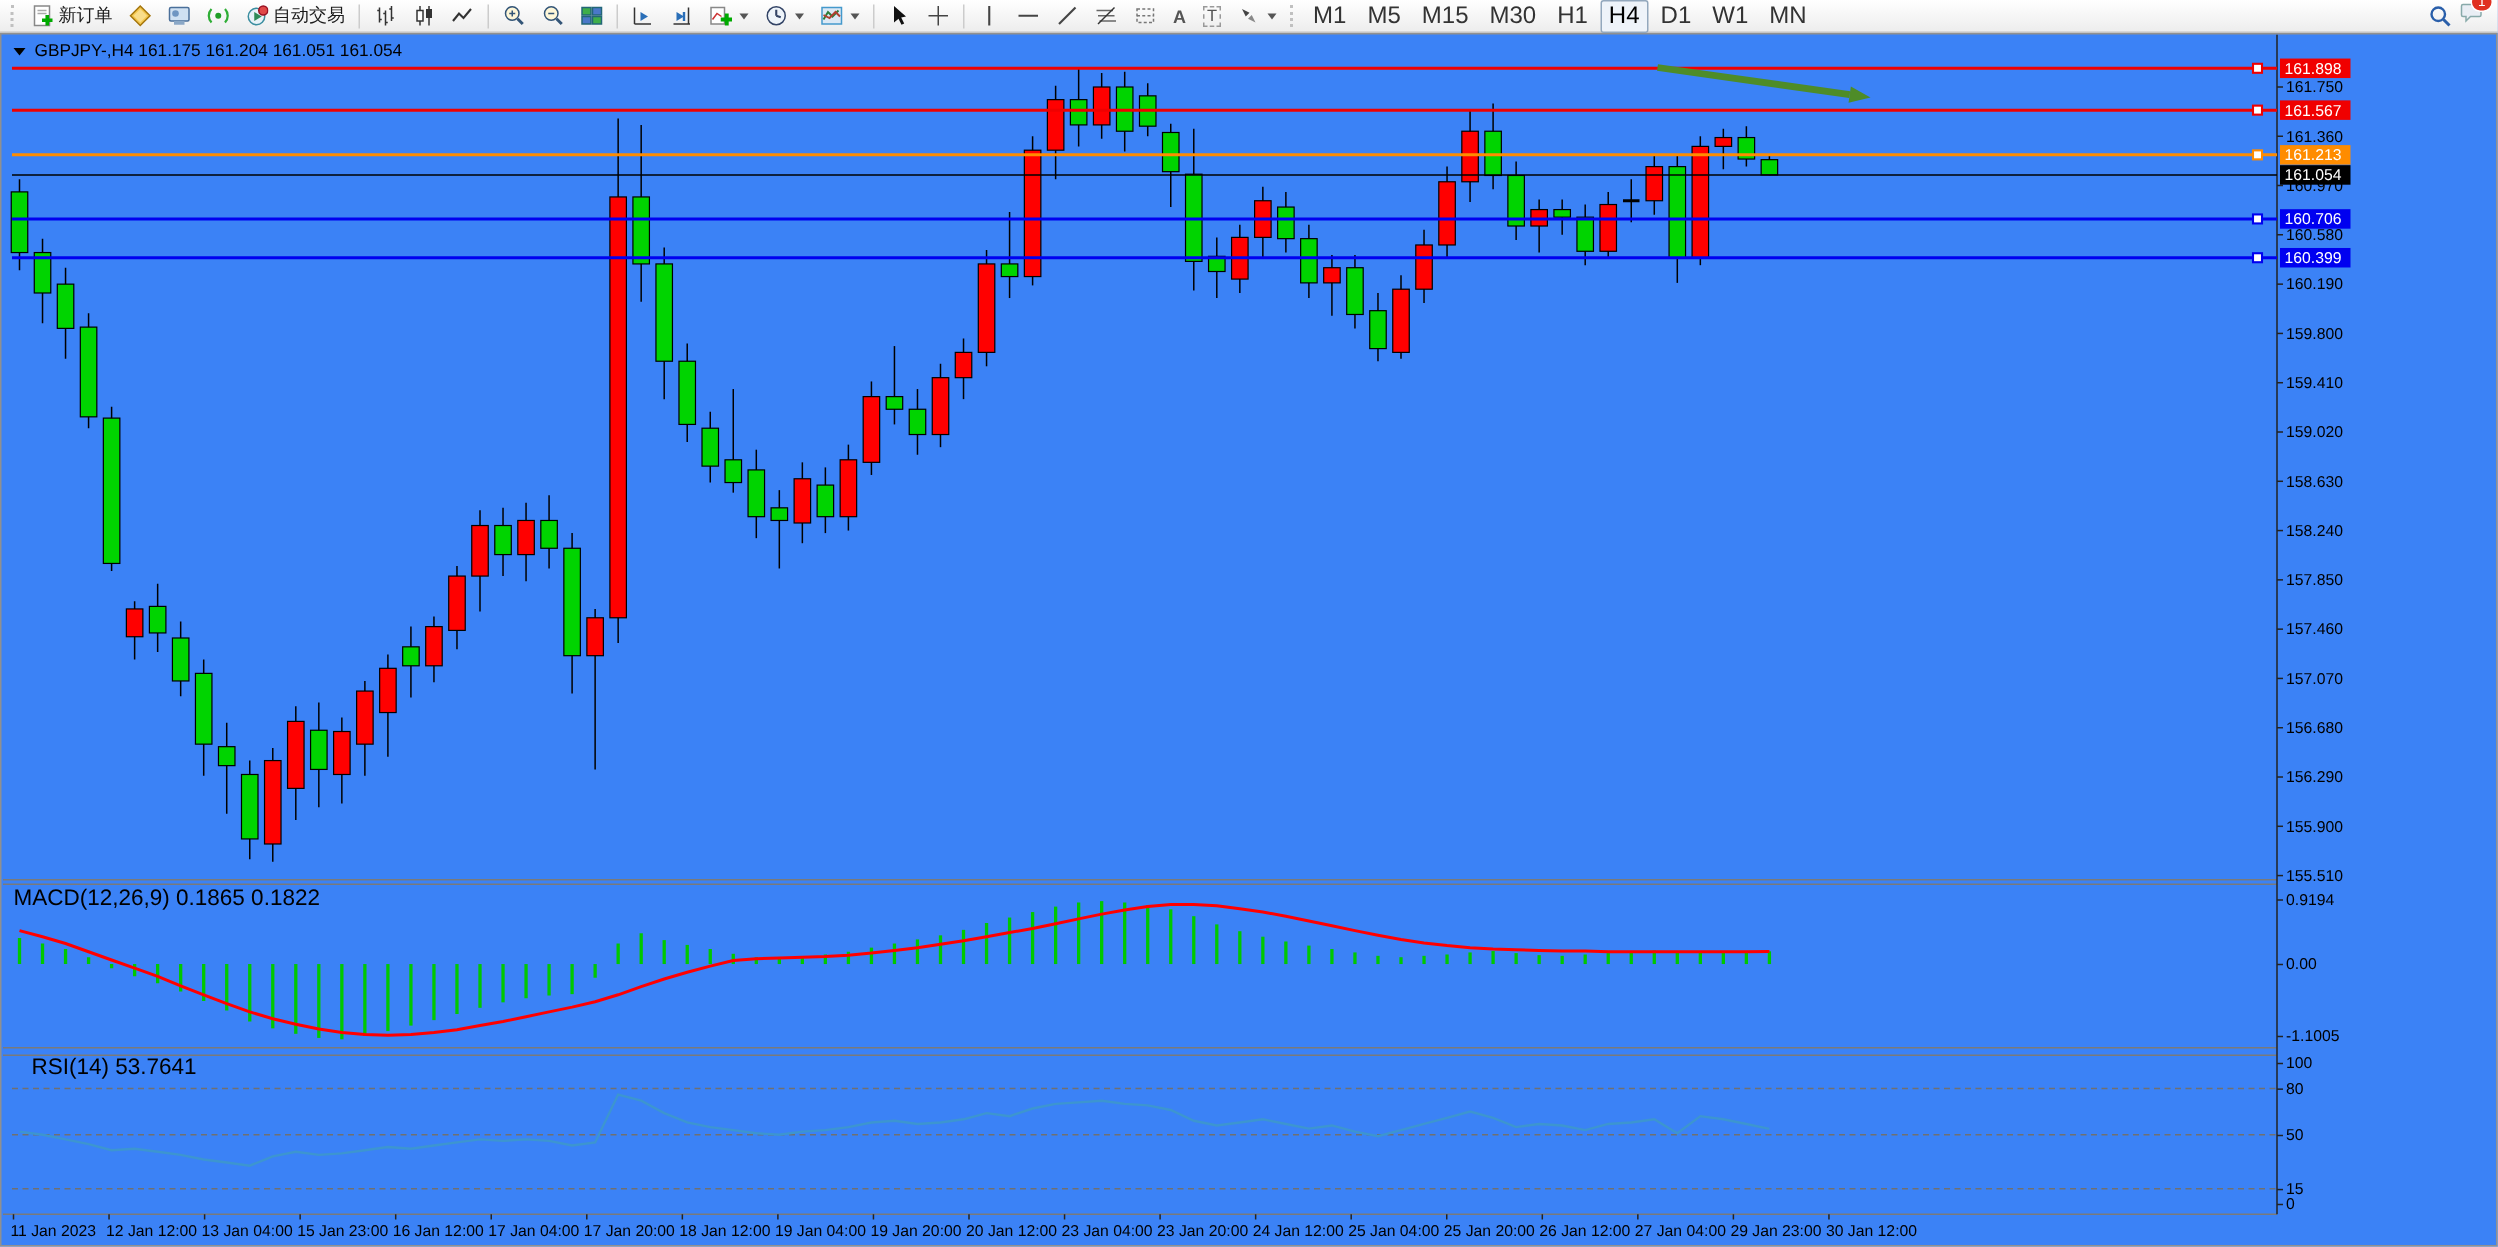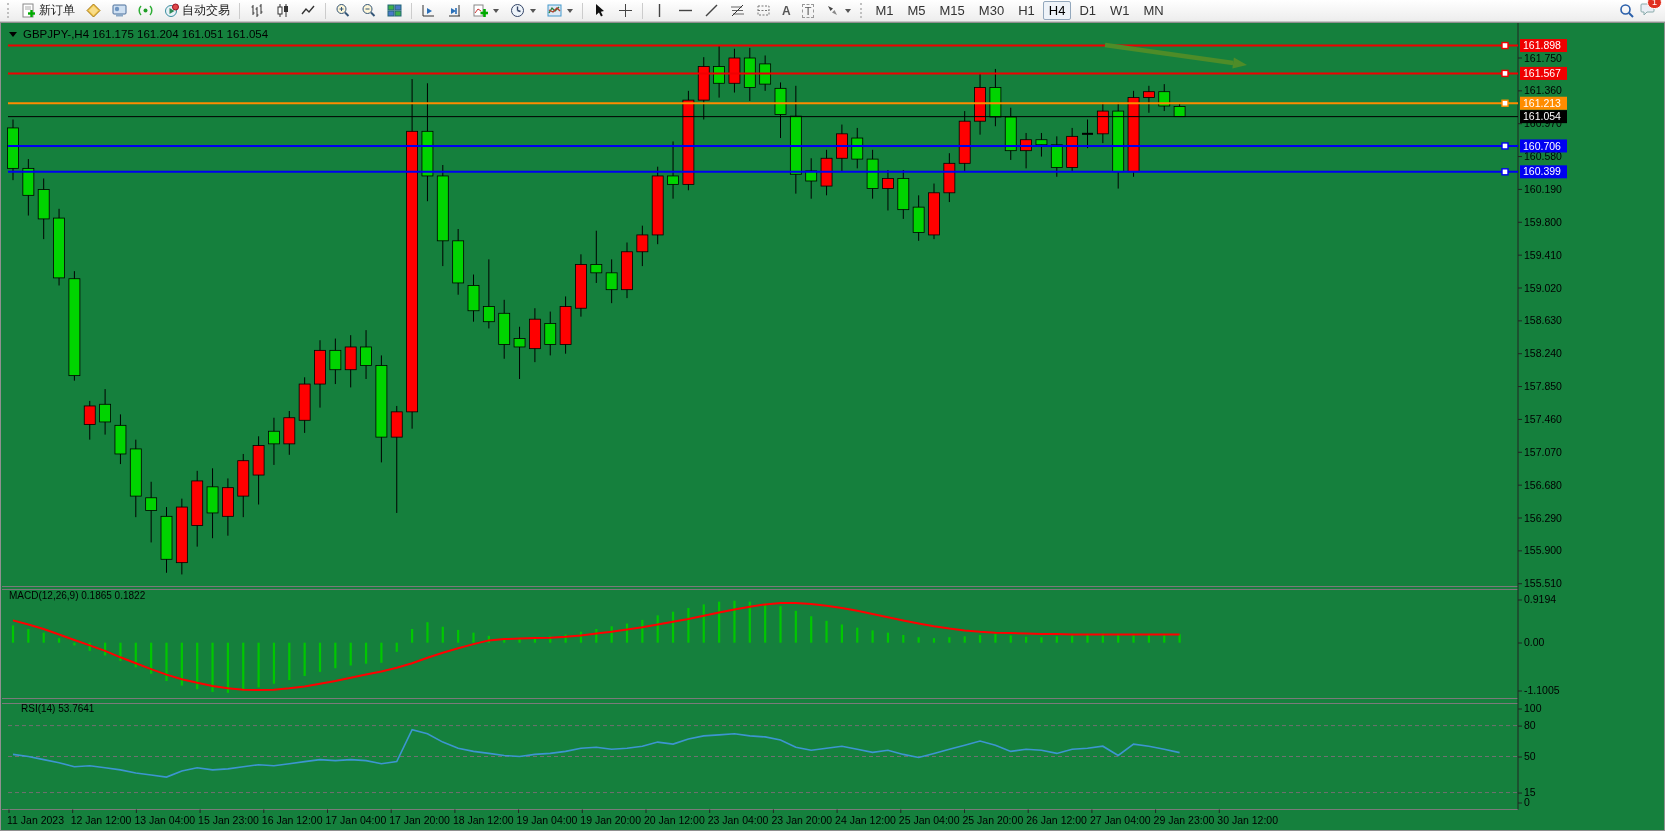--- a/index.html
+++ b/index.html
@@ -8,33 +8,33 @@
   .toolbar{position:absolute;left:0;top:0;width:1665px;height:22px;
     background:linear-gradient(#ffffff,#ededed);border-bottom:1px solid #c5c5c5;
     display:flex;align-items:center;gap:1px;box-sizing:border-box;padding:0 4px;}
   .grip{width:3px;height:15px;border-left:2px dotted #c0c0c0;margin:0 3px;}
   .sep{width:1px;height:16px;background:#cccccc;margin:0 3px;}
   .tbtn{height:19px;display:flex;align-items:center;gap:3px;padding:16px 4px;
     border:1px solid transparent;border-radius:2px;font-size:12px;color:#1a1a1a;cursor:default;}
   .ticon{width:15px;height:15px;display:inline-block;flex:0 0 auto;}
   .caret{width:0;height:0;border-left:3px solid transparent;border-right:3px solid transparent;
     border-top:4px solid #555;margin-left:2px;}
-  .tf{font-size:13px;color:#333;padding:1px 5px;border:1px solid transparent;border-radius:2px;}
+  .tf{font-size:16px;color:#333;padding:1px 5px;border:1px solid transparent;border-radius:2px;}
   .tf.active{border:1px solid #93a8bd;background:#eef3f9;color:#000;}
   .tb-right{margin-left:auto;display:flex;align-items:center;gap:6px;padding-right:6px;}
   .badge{position:absolute;top:-5px;right:-7px;background:#e03020;color:#fff;font-size:9px;
     border-radius:8px;padding:0 4px;line-height:11px;border:1px solid #fff;}
   
-  .window{position:absolute;left:0;top:22px;width:1665px;height:809px;background:#15803d;
+  .window{position:absolute;left:0;top:22px;width:1665px;height:809px;background:#3b82f6;
     border:1px solid #909090;box-sizing:border-box;}
   .symline{position:absolute;left:8px;top:5px;display:flex;align-items:center;gap:6px;
     font-size:11.5px;color:#000;z-index:5;}
   .symtri{width:0;height:0;border-left:4px solid transparent;border-right:4px solid transparent;
     border-top:5px solid #000;}
-  .paneLabel{position:absolute;left:8px;font-size:10px;color:#000;z-index:5;}
+  .paneLabel{position:absolute;left:8px;font-size:15px;color:#000;z-index:5;}
   #macd-label{top:567px;}
   #rsi-label{top:680px;padding-left:12px;}
   svg text{font-family:"Liberation Sans",sans-serif;}
 </style>
 </head>
 <body>
 
 <div class="toolbar">
   <span class="grip"></span>
 

